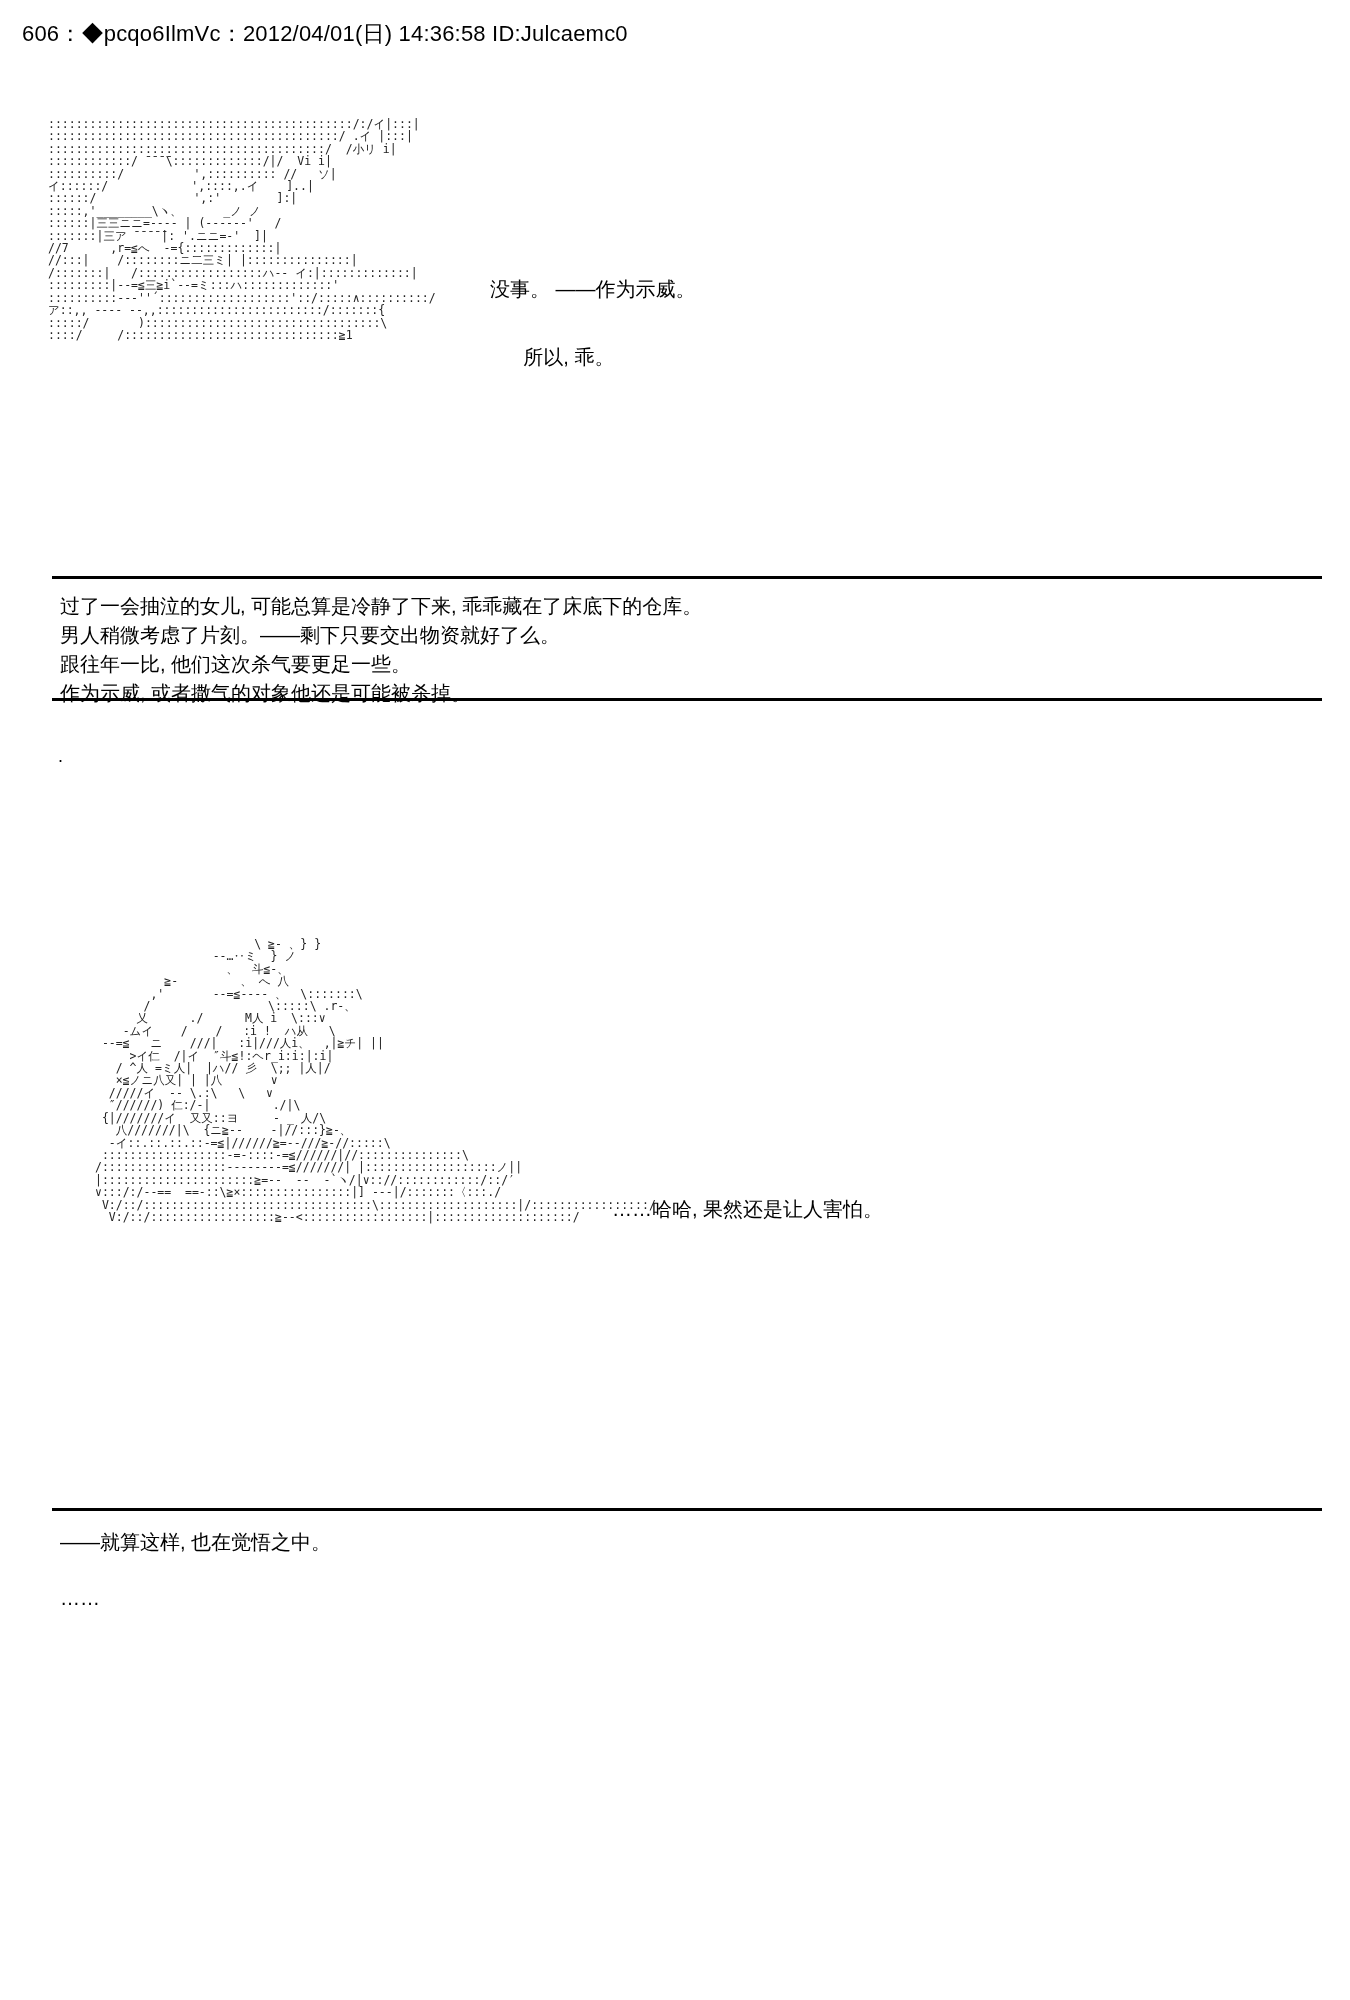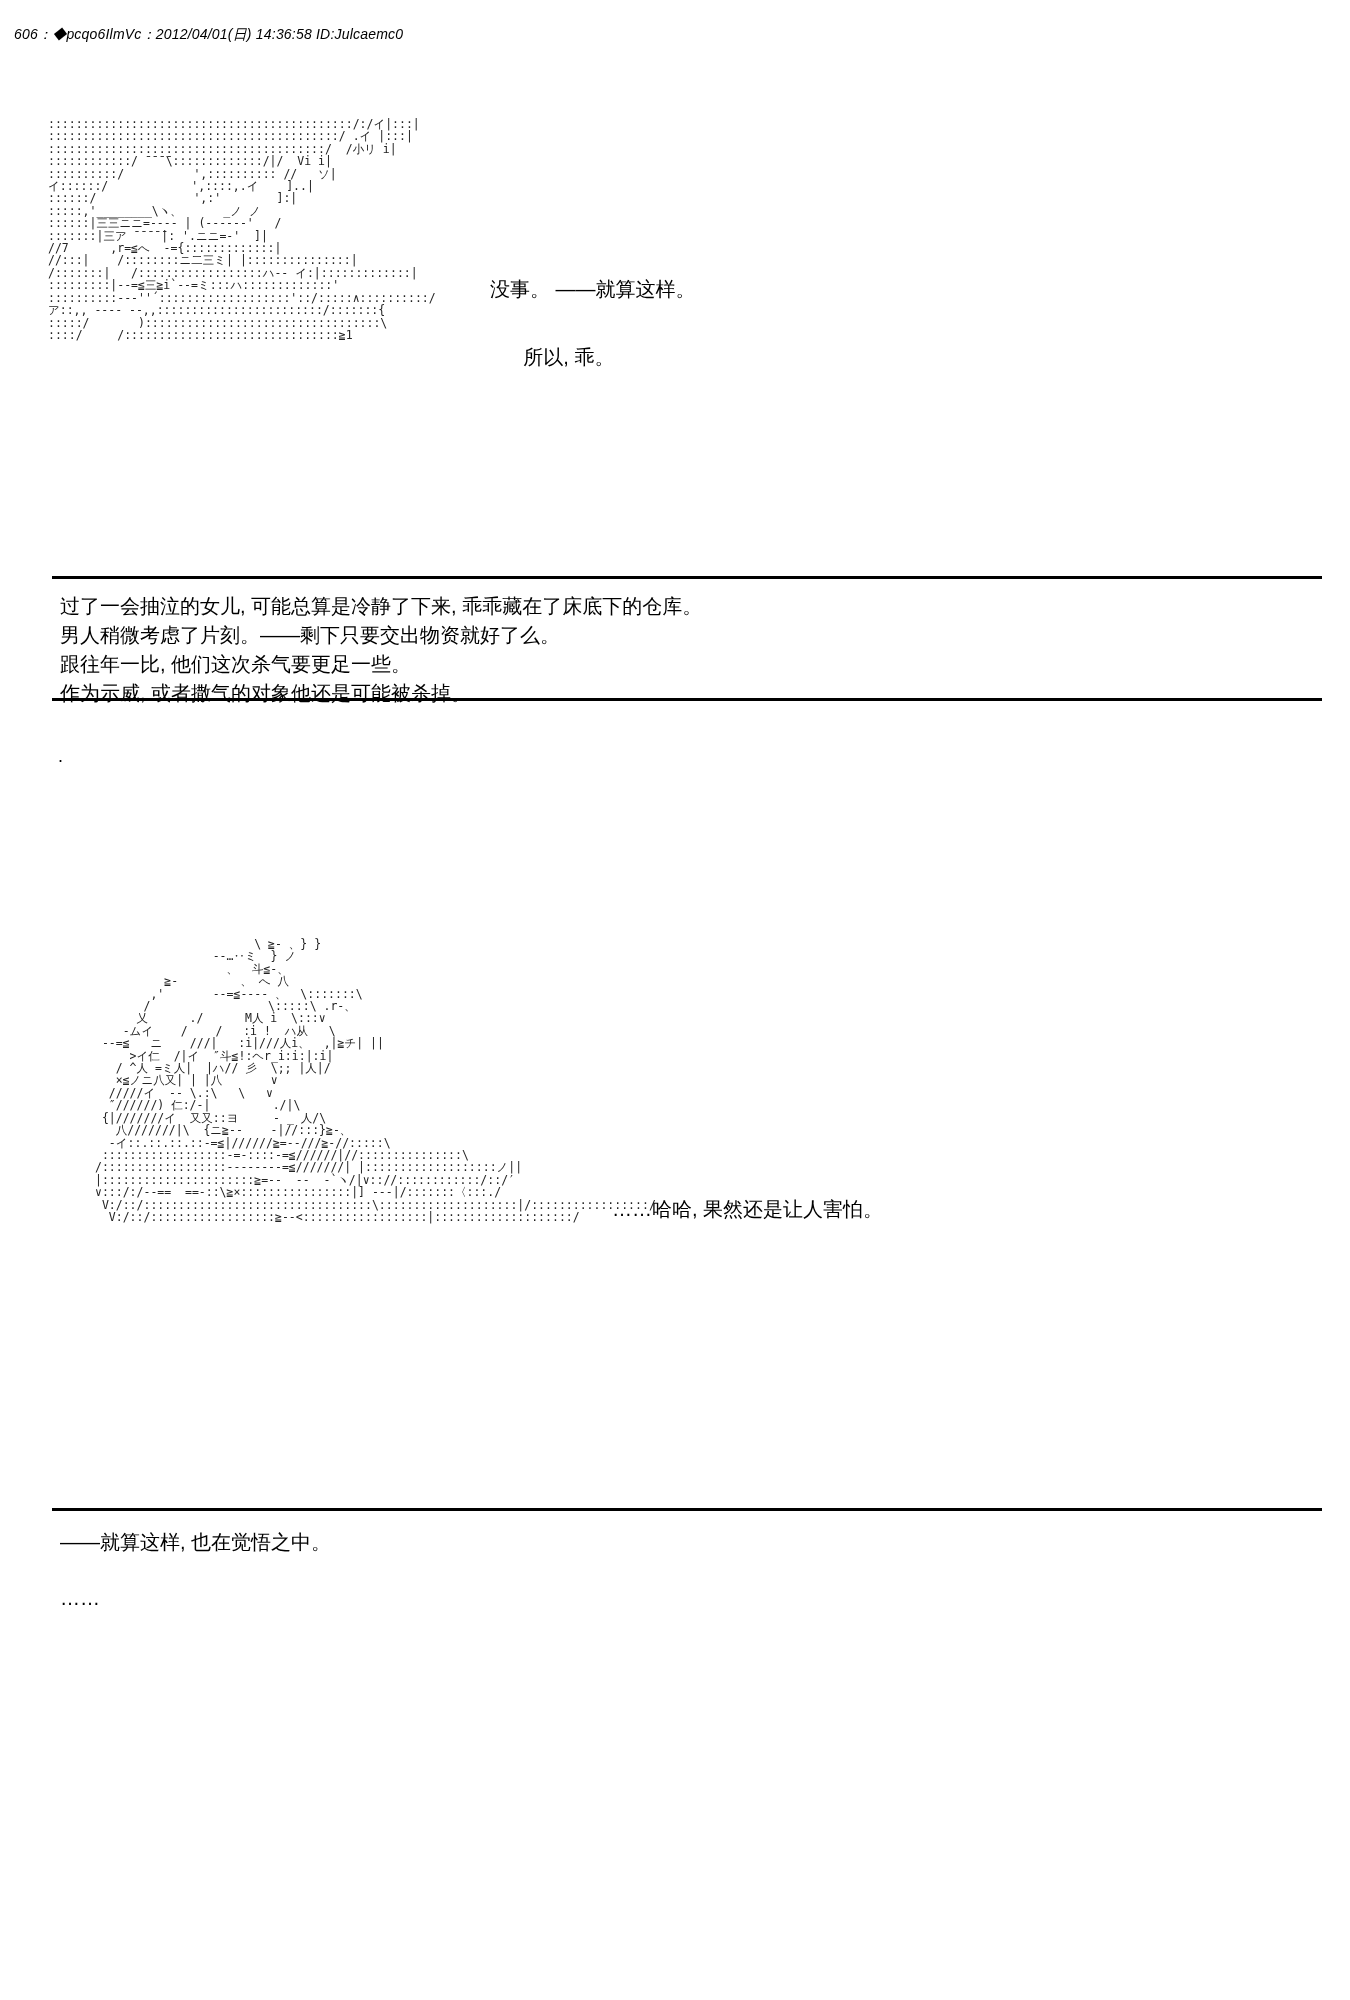--- a/index.html
+++ b/index.html
@@ -15,27 +15,26 @@
     color: #000000;
     overflow: hidden;
   }
   .page {
     position: relative;
     width: 1350px;
     height: 2000px;
     box-sizing: border-box;
   }
   .post-header {
-    font-size: 14px;
+    font-size: 22px;
     line-height: 24px;
-    padding-left: 14px;
+    padding-left: 22px;
     padding-top: 22px;
     white-space: pre;
     letter-spacing: 0.2px;
-    font-style: italic;
   }
   .aa-block {
     font-family: "DejaVu Sans Mono", "Liberation Mono", monospace;
     font-size: 11.5px;
     line-height: 12.4px;
     white-space: pre;
     letter-spacing: 0px;
     color: #222;
   }
   .aa-wrap {
@@ -100,21 +99,21 @@
 //7      ,r=≦へ  -={:::::::::::::|
 //:::|    /::::::::ニ二三ミ| |:::::::::::::::|
 /:::::::|   /::::::::::::::::::ハ‐‐ イ:|:::::::::::::|
 :::::::::|--=≦三≧i`‐‐=ミ:::ハ:::::::::::::'
 ::::::::::---''´:::::::::::::::::::'::/:::::∧::::::::::/
 ア::,, ‐‐‐‐ ‐-,,::::::::::::::::::::::::/:::::::{
 :::::/       )::::::::::::::::::::::::::::::::::\
 ::::/     /:::::::::::::::::::::::::::::::≧1</div>
   </div>
 
-  <div class="dialog" id="dialog1">没事。 ——就算这样。
+  <div class="dialog" id="dialog1">没事。 ——作为示威。
 
       所以, 乖。</div>
 
   <hr class="hr-thick" id="rule1">
 
   <div class="narration" id="narr1">过了一会抽泣的女儿, 可能总算是冷静了下来, 乖乖藏在了床底下的仓库。
 男人稍微考虑了片刻。——剩下只要交出物资就好了么。
 跟往年一比, 他们这次杀气要更足一些。
 作为示威, 或者撒气的对象他还是可能被杀掉。</div>
 

